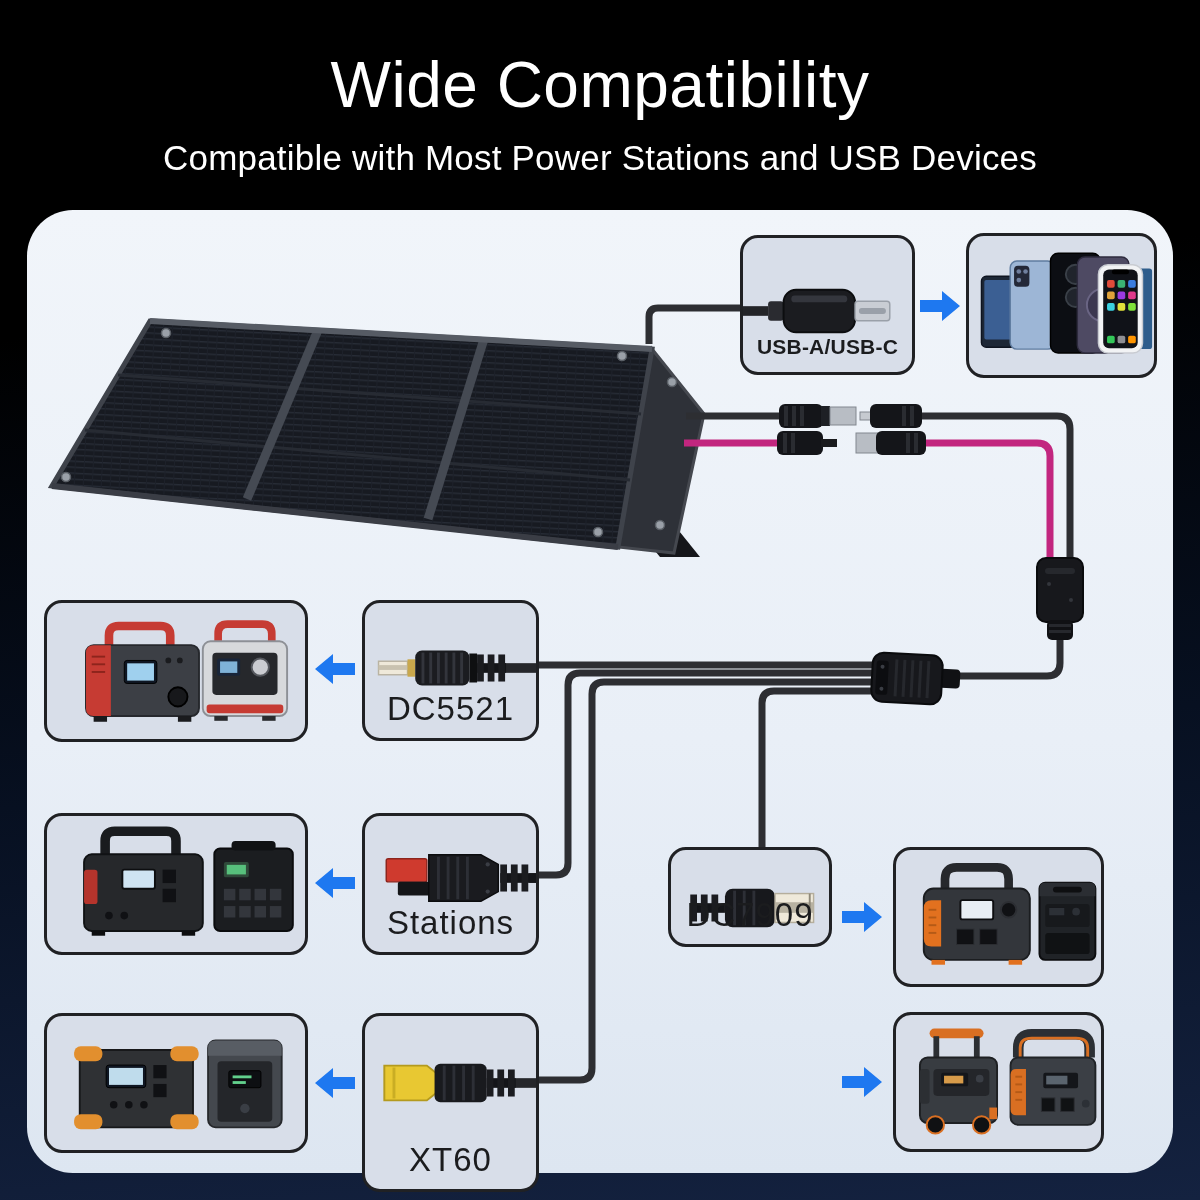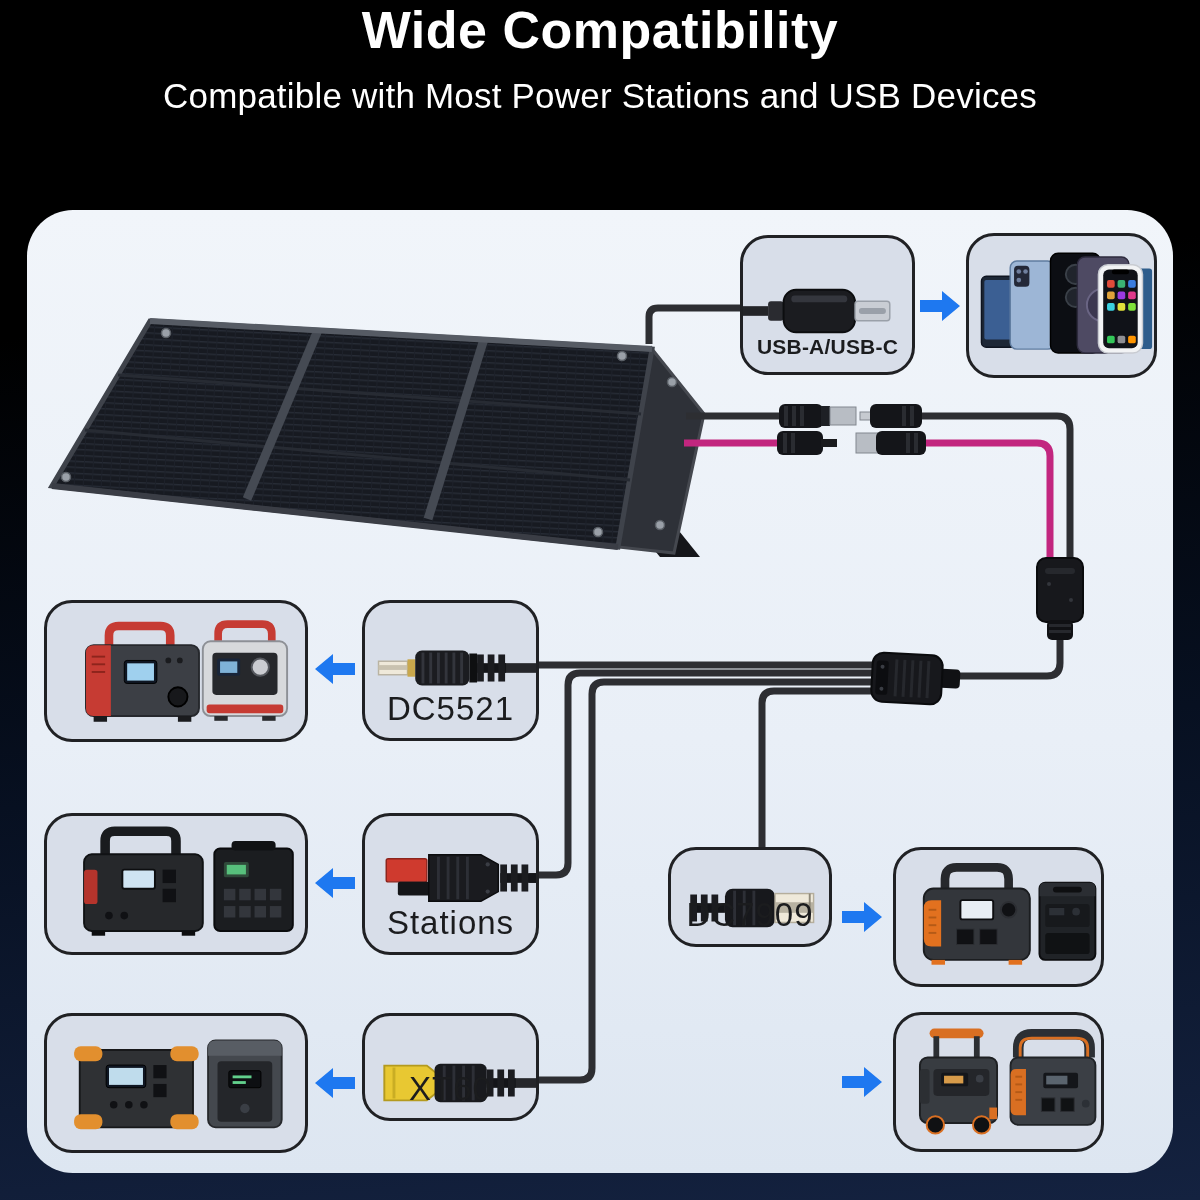--- a/index.html
+++ b/index.html
@@ -1,26 +1,26 @@
 <!DOCTYPE html>
 <html><head>
 <meta charset="utf-8">
 <style>
   html,body{margin:0;padding:0;background:#000;}
   .stage{position:relative;width:1200px;height:1200px;overflow:hidden;
     background:linear-gradient(175deg,#000 0%,#000 26%,#071021 62%,#142串240 100%);
     background:linear-gradient(175deg,#000 0%,#000 26%,#071021 62%,#142240 100%);
     font-family:"Liberation Sans",sans-serif;}
   .header{position:absolute;left:0;top:0;width:100%;text-align:center;color:#fff;}
-  .title{font-size:52px;font-weight:700;letter-spacing:.5px;}
+  .title{margin-top:48px;font-size:64px;font-weight:400;letter-spacing:.5px;}
   .subtitle{margin-top:16px;font-size:35px;font-weight:400;letter-spacing:.2px;}
   .panel{position:absolute;left:27px;top:210px;width:1146px;height:963px;border-radius:46px;
     background:linear-gradient(180deg,#f1f5fa 0%,#e9eff7 55%,#dde6f1 100%);z-index:1;}
   .diagram{position:absolute;left:0;top:0;width:1200px;height:1200px;z-index:2;}
-  .box{position:absolute;background:#d8dee9;border:3px solid #202124;border-radius:28px;box-sizing:border-box;z-index:3;text-decoration:underline;}
+  .box{position:absolute;background:#d8dee9;border:3px solid #202124;border-radius:18px;box-sizing:border-box;z-index:3;text-decoration:underline;}
   .box svg.conn{position:absolute;left:0;width:100%;}
   .box svg.fill{position:absolute;left:0;top:0;width:100%;height:100%;}
   .lbl{position:absolute;left:0;right:0;bottom:10px;text-align:center;
     font-size:33px;font-weight:500;color:#1b1c1e;letter-spacing:1px;}
   .lbl-sm{font-size:21px;font-weight:700;letter-spacing:.2px;bottom:13px;}
   .arrow{position:absolute;width:40px;height:32px;z-index:3;}
 </style>
 </head>
 <body>
 
@@ -327,21 +327,21 @@
       <circle cx="205" cy="98" r="5" fill="#3a3e45"></circle>
     </svg>
   </div>
 
   <div class="arrow" style="left:315px;top:1067px">
     <svg viewBox="0 0 40 32" width="40" height="32">
         <path d="M40 10 H18 V1 L0 16 L18 31 V22 H40 Z" fill="#1e78f0"></path>
       </svg>
   </div>
 
-  <div class="box" style="left:362px;top:1013px;width:177px;height:108px">
+  <div class="box" style="left:362px;top:1013px;width:177px;height:179px">
     <svg class="conn" style="top:19px;height:96px" viewBox="0 0 177 96">
       <rect x="152" y="43" width="25" height="10" fill="#26272b"></rect>
       <path d="M20,30 L64,30 L74,38 L74,58 L64,66 L20,66 Z" fill="#e8c832" stroke="#b49a1e" stroke-width="2"></path>
       <line x1="30" y1="32" x2="30" y2="64" stroke="#c9ad24" stroke-width="3"></line>
       <rect x="72" y="28" width="54" height="40" rx="6" fill="#191a1e"></rect>
       <g stroke="#2d2f36" stroke-width="3">
           <line x1="82" y1="30" x2="82" y2="66"></line>
           <line x1="92" y1="30" x2="92" y2="66"></line>
           <line x1="102" y1="30" x2="102" y2="66"></line>
           <line x1="112" y1="30" x2="112" y2="66"></line>

